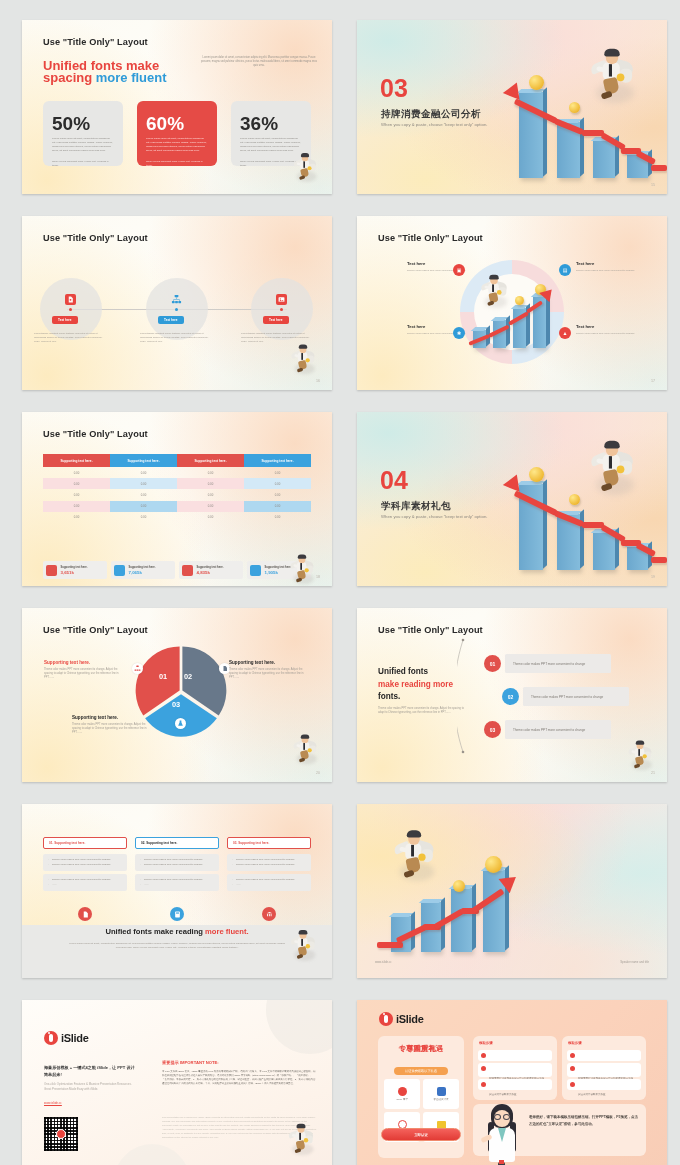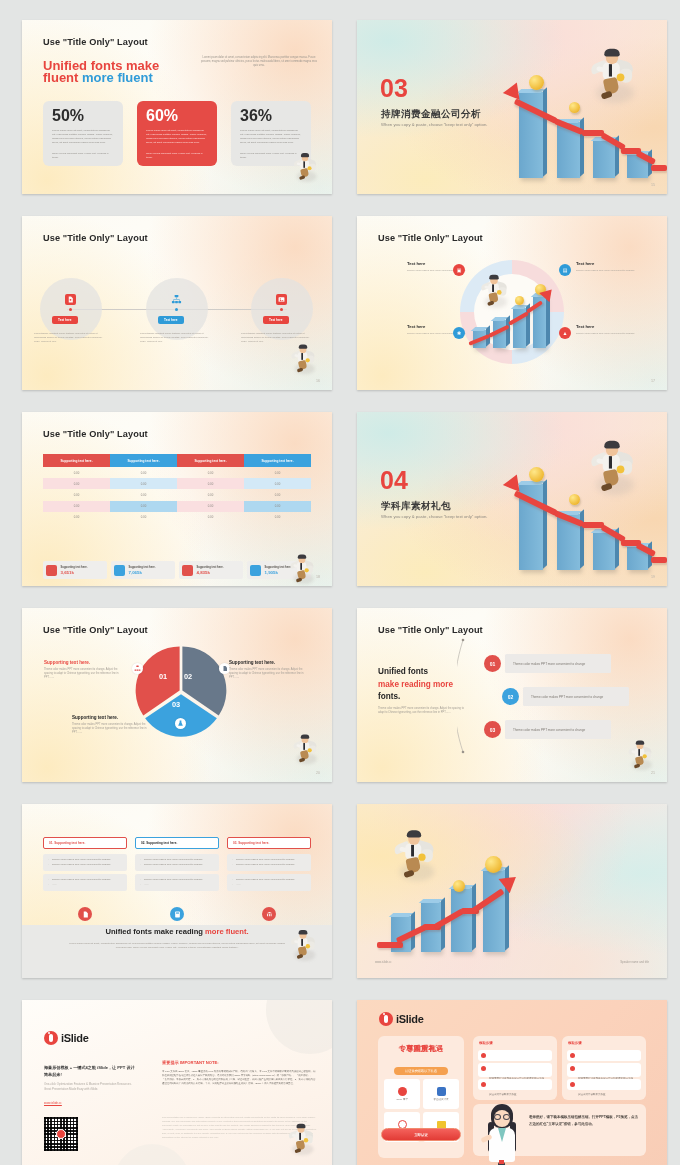--- a/index.html
+++ b/index.html
@@ -78,21 +78,21 @@
   .arrowline { position:absolute; background:#e8453f; border-radius:2px; box-shadow:1px 2px 2px rgba(140,90,85,.25); }
   .arrowhead { position:absolute; width:0;height:0; }
 
   .txt-red { color:#e8453f; }
   .txt-blue{ color:#2f9bd8; }
 
   
   .s1-h { position:absolute; left:21px; top:40px; font-size:13px; font-weight:bold; line-height:12.4px; }
   .s1-p { position:absolute; right:14px; top:36px; width:118px; font-size:2.6px; line-height:4.2px; color:#9a948c; text-align:center; }
   .card { position:absolute; top:81px; width:80px; height:65px; border-radius:6px; padding:8px 9px; }
-  .card .pct { font-size:16px; font-weight:bold; line-height:14px; }
+  .card .pct { font-size:19px; font-weight:bold; line-height:14px;margin-top:8px; }
   .card .t1 { font-size:2.5px; line-height:3.9px; margin-top:6px; }
   .card .t2 { font-size:2.5px; line-height:3.9px; margin-top:7px; }
   .card-gray { background:#e7e7e5; color:#2c2c2c; }
   .card-gray .t1,.card-gray .t2 { color:#8d8a85; }
   .card-red { background:#e54b46; color:#fff; }
   .card-red .t1,.card-red .t2 { color:#ffe2e0; }
 
   
   .tl-circ { position:absolute; width:62px; height:62px; border-radius:50%; background:rgba(226,226,224,.72); top:62px; }
   .tl-line { position:absolute; left:45px; right:45px; top:93px; height:.7px; background:#cfccc8; }
@@ -187,21 +187,21 @@
 </head>
 <body>
 
 <div class="grid">
 
   <div class="slide">
     <div class="bg-warm"></div>
     <div class="sl-title">Use "Title Only" Layout</div>
     <div class="s1-h">
       <div class="txt-red">Unified fonts make</div>
-      <div><span class="txt-red">fluent </span><span class="txt-blue">more fluent</span></div>
+      <div><span class="txt-red">spacing </span><span class="txt-blue">more fluent</span></div>
     </div>
     <div class="s1-p">Lorem ipsum dolor sit amet, consectetuer adipiscing elit. Maecenas porttitor congue massa. Fusce posuere, magna sed pulvinar ultricies, purus lectus malesuada libero, sit amet commodo magna eros quis urna.</div>
 
     <div class="card card-gray" style="left:21px">
       <div class="pct">50%</div>
       <div class="t1">Lorem ipsum dolor sit amet, consectetuer adipiscing elit. Maecenas porttitor congue massa. Fusce posuere, magna sed pulvinar ultricies, purus lectus malesuada libero, sit amet commodo magna eros quis urna.</div>
       <div class="t2">Nunc viverra imperdiet enim. Fusce est. Vivamus a tellus.</div>
     </div>
     <div class="card card-red" style="left:115px">
       <div class="pct">60%</div>

